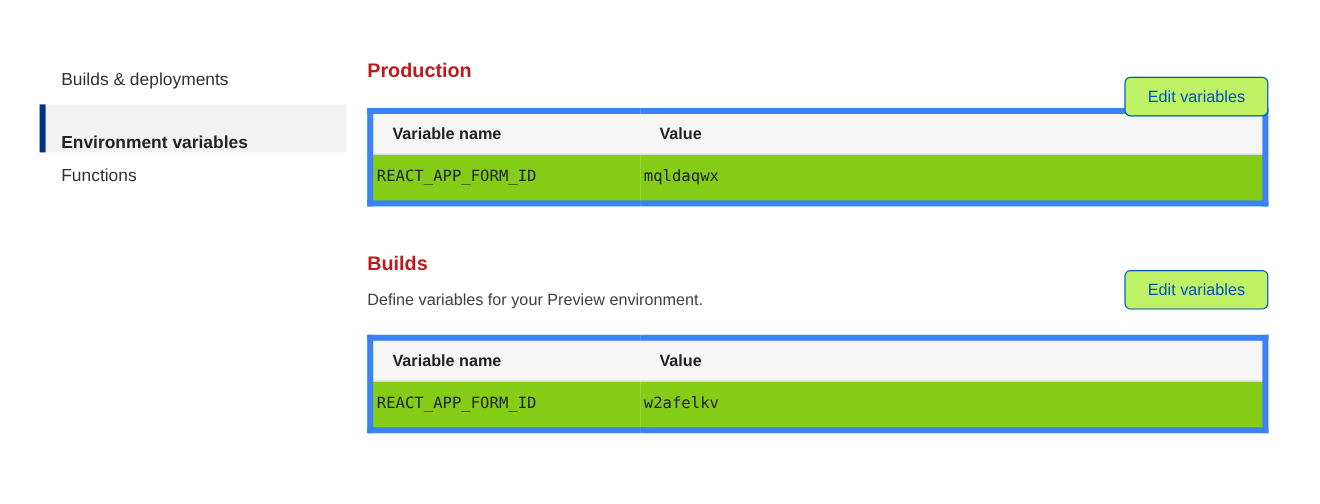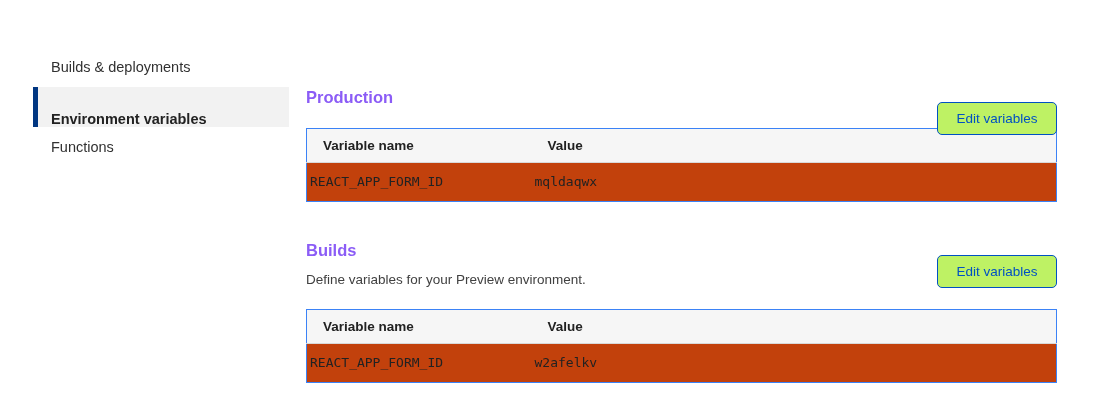--- a/index.html
+++ b/index.html
@@ -41,23 +41,22 @@
   .main {
     position: absolute;
     left: 306px; top: 50px;
     width: 751px;
   }
   .section { position: relative; }
   .section + .section { margin-top: 39px; }
   .section-title {
     font-size: 16.5px;
     font-weight: 700;
-    color: #8b5cf6;
+    color: #b91c1c;
     line-height: 18px;
-    margin-top: 38px;
   }
   .section-desc {
     margin-top: 14px;
     font-size: 13.5px;
     color: #414141;
     line-height: 14px;
   }
   .edit-btn {
     position: absolute;
     right: 0; top: 14px;
@@ -67,40 +66,40 @@
     border-radius: 5px;
     color: #0051c3;
     font-family: "Liberation Sans", sans-serif;
     font-size: 13.5px;
     cursor: pointer;
   }
   .var-table {
     margin-top: 22px;
     width: 100%;
     border-collapse: collapse;
-    border: 1px solid #3b82f6;
+    border: 5px solid #3b82f6;
   }
   .var-table th {
     background: #f6f6f6;
     text-align: left;
     font-size: 13.5px;
     font-weight: 700;
     color: #222222;
     padding: 8px 16px;
     line-height: 17px;
     border-bottom: 1px solid #d9d9d9;
   }
   .var-table th.col-name { width: 225px; }
   .var-table td {
     padding: 10px 3px;
     font-family: "DejaVu Sans Mono", monospace;
     font-size: 13px;
     color: #222222;
     line-height: 18px;
-    background: #c2410c;
+    background: #84cc16;
   }
 </style>
 </head>
 <body>
 
 <div class="page">
 
   <nav class="sidebar">
     <div class="sidebar-item">
       <span>Builds &amp; deployments</span>

